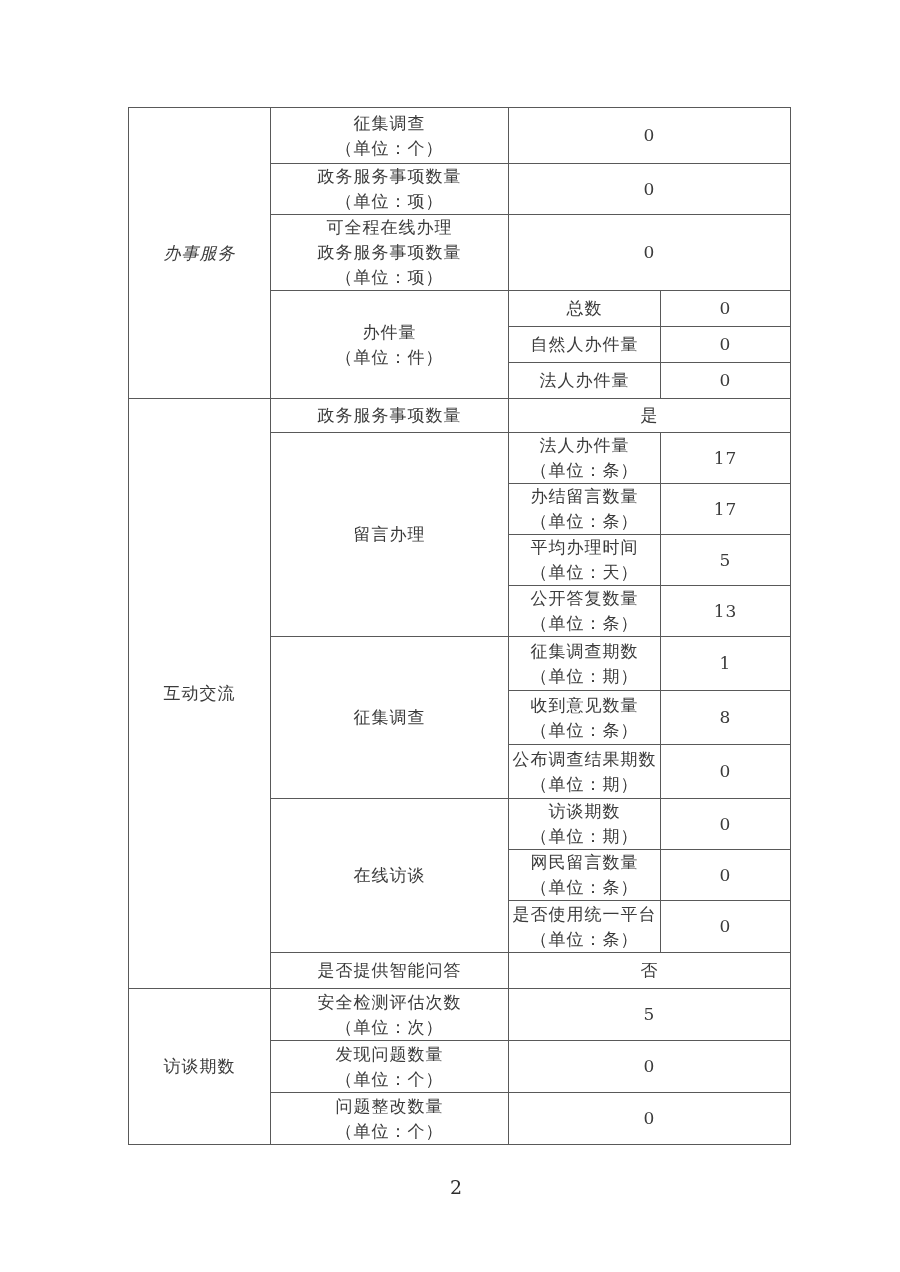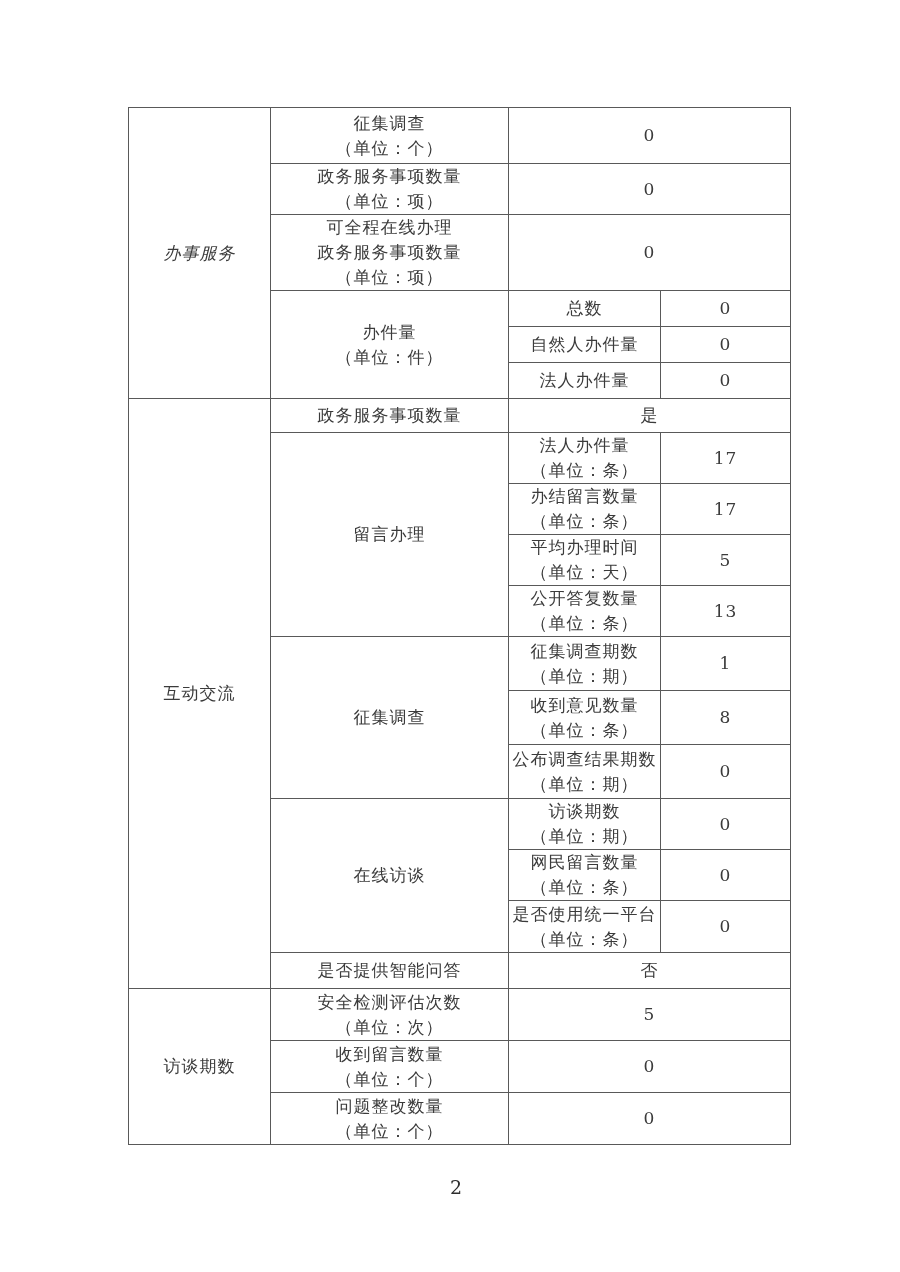--- a/index.html
+++ b/index.html
@@ -169,21 +169,21 @@
       <td colspan="2">否</td>
     </tr>
 
     <tr class="h52">
       <td rowspan="3">访谈期数</td>
       <td>安全检测评估次数
 （单位：次）</td>
       <td colspan="2" class="num">5</td>
     </tr>
     <tr class="h52">
-      <td>收到留言数量
+      <td>发现问题数量
 （单位：个）</td>
       <td colspan="2" class="num">0</td>
     </tr>
     <tr class="h52">
       <td>问题整改数量
 （单位：个）</td>
       <td colspan="2" class="num">0</td>
     </tr>
   </tbody>
     </table>

